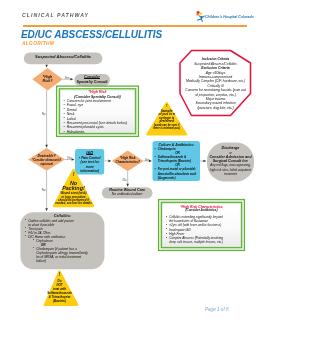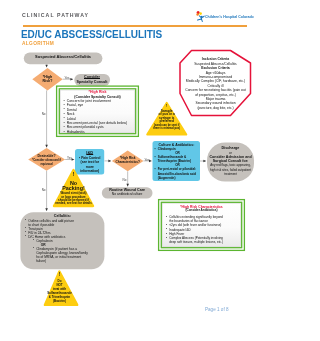--- a/index.html
+++ b/index.html
@@ -1,18 +1,18 @@
 <!DOCTYPE html>
 <html><head>
 <meta charset="utf-8">
 <style>
   html,body{margin:0;padding:0;}
   body{width:264px;height:341px;background:#fff;font-family:"Liberation Sans",sans-serif;position:relative;overflow:hidden;
        -webkit-font-smoothing:antialiased;}
-  .page{position:absolute;left:0;top:0;width:264px;height:341px;}
+  .page{position:absolute;left:0;top:0;width:264px;height:341px;font-style:italic;}
   .abs{position:absolute;}
   #kicker{left:22px;top:12px;font-size:5.2px;letter-spacing:1.05px;font-weight:bold;color:#58585b;}
   #rule{left:22.5px;top:25px;width:224.5px;height:1.5px;background:#f0a03c;}
   #title{left:21px;top:28.5px;font-size:10px;font-weight:bold;color:#1b75bb;letter-spacing:-0.05px;}
   #algo{left:22px;top:41px;font-size:4.8px;font-weight:bold;color:#f0a03c;letter-spacing:0.35px;}
   #pagenum{left:205px;top:307px;font-size:4.6px;color:#7fa8d4;}
 
   
   #logo{left:188px;top:7px;width:60px;height:15px;}
   #logotext{position:absolute;left:17px;top:8.3px;font-size:3.55px;color:#1b75bb;font-weight:bold;letter-spacing:0.0px;white-space:nowrap;}

